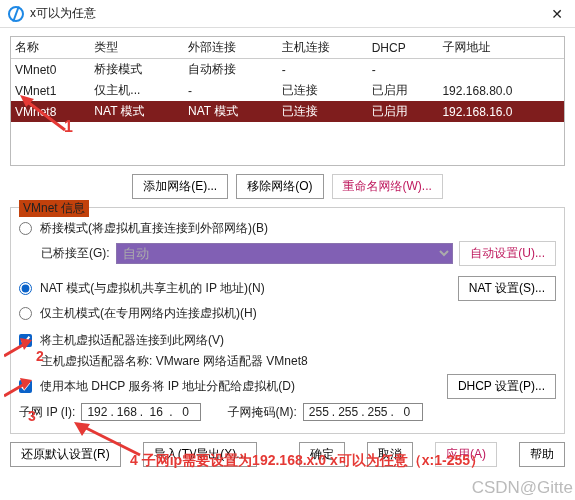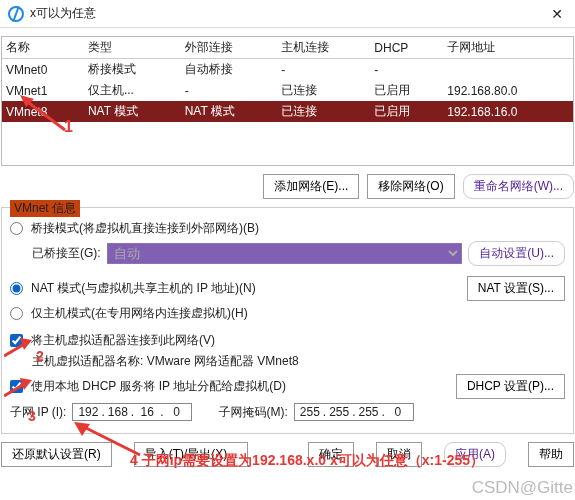--- a/index.html
+++ b/index.html
@@ -2,29 +2,29 @@
 <html><head>
 <meta charset="utf-8">
 <style>
   * { box-sizing: border-box; font-family: "Microsoft YaHei", Arial, sans-serif; }
   body { margin: 0; width: 575px; height: 500px; background: #fff; font-size: 12px; color: #222; position: relative; overflow: hidden; }
   .titlebar { display: flex; align-items: center; height: 28px; padding: 0 8px; border-bottom: 1px solid #ddd; }
   .titlebar .icon { width: 16px; height: 16px; border: 2px solid #1e88e5; border-radius: 50%; position: relative; margin-right: 6px; }
   .titlebar .icon::before { content: ""; position: absolute; left: 5px; top: -2px; width: 2px; height: 16px; background: #1e88e5; transform: rotate(20deg); }
   .titlebar .title { flex: 1; }
   .titlebar .close { font-size: 14px; cursor: pointer; padding: 0 4px; }
-  .content { padding: 8px 1px; }
+  .content { padding: 8px 10px; }
   table { width: 100%; border-collapse: collapse; }
   th { text-align: left; font-weight: normal; padding: 2px 4px; border-bottom: 1px solid #ccc; background: #fff; }
   td { padding: 2px 4px; }
   tr.sel td { background: #7f1d1d; color: #fff; }
   .table-wrap { border: 1px solid #bbb; height: 130px; overflow: hidden; }
-  .btnrow { display: flex; justify-content: flex-end; gap: 8px; margin: 8px 0; }
+  .btnrow { display: flex; justify-content: center; gap: 8px; margin: 8px 0; }
   button { background: #fff; border: 1px solid #999; padding: 3px 10px; font-size: 12px; cursor: pointer; }
-  button.disabled { color: #4c1d95; border-color: #ccc; border-radius: 9px; }
+  button.disabled { color: #be185d; border-color: #ccc; }
   .groupbox { border: 1px solid #ccc; padding: 8px; position: relative; }
   .groupbox .legend { position: absolute; top: -8px; left: 8px; background: #c2410c; padding: 0 4px; }
   .row { display: flex; align-items: center; gap: 6px; margin: 4px 0; }
   .row.indent { margin-left: 22px; }
   input[type=radio], input[type=checkbox] { margin: 0 2px 0 0; accent-color: #0a62c9; }
   select { flex: 1; padding: 1px 2px; }
   select.disabled { background: #4c1d95; color: #888; }
   .spacer { flex: 1; }
   .ipbox { display: inline-flex; border: 1px solid #888; padding: 1px 4px; gap: 2px; align-items: center; }
   .ipbox span { min-width: 22px; text-align: center; }

